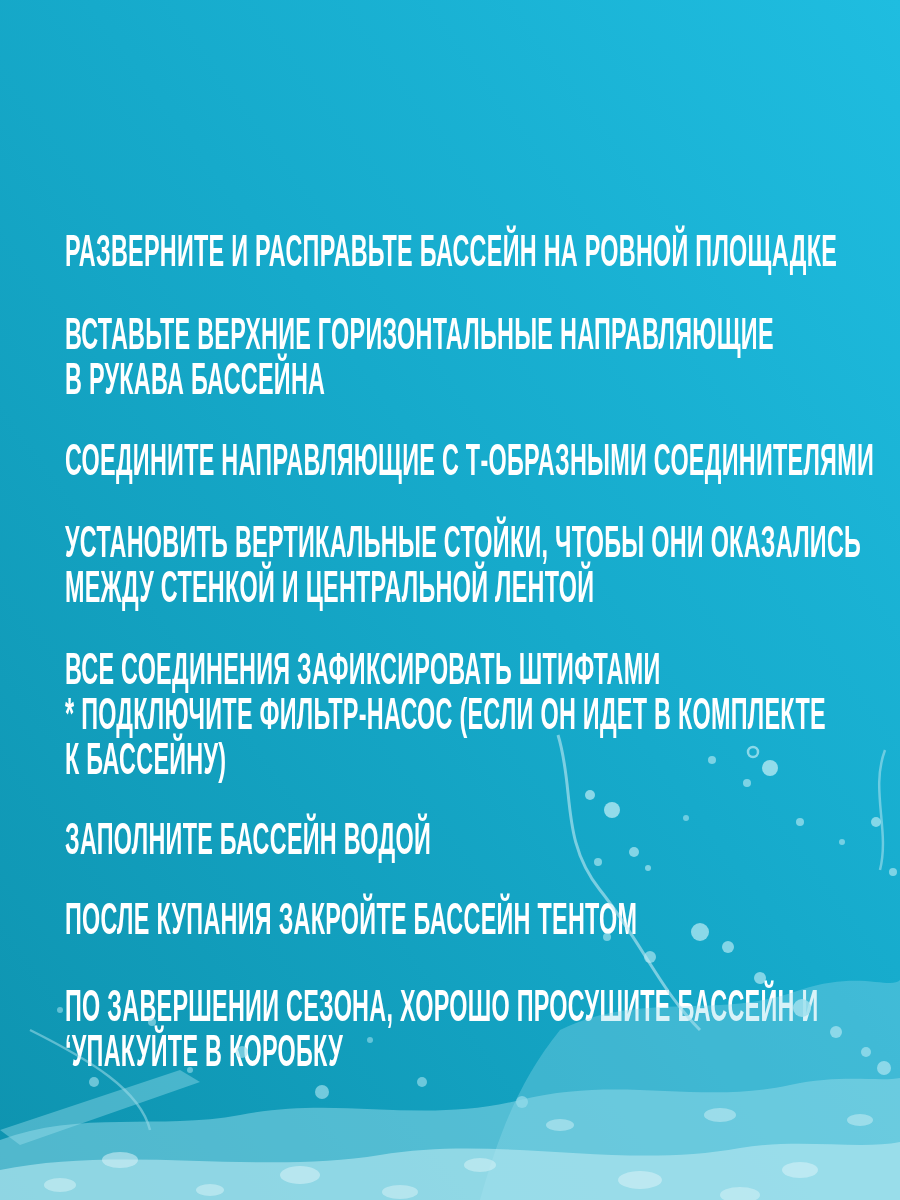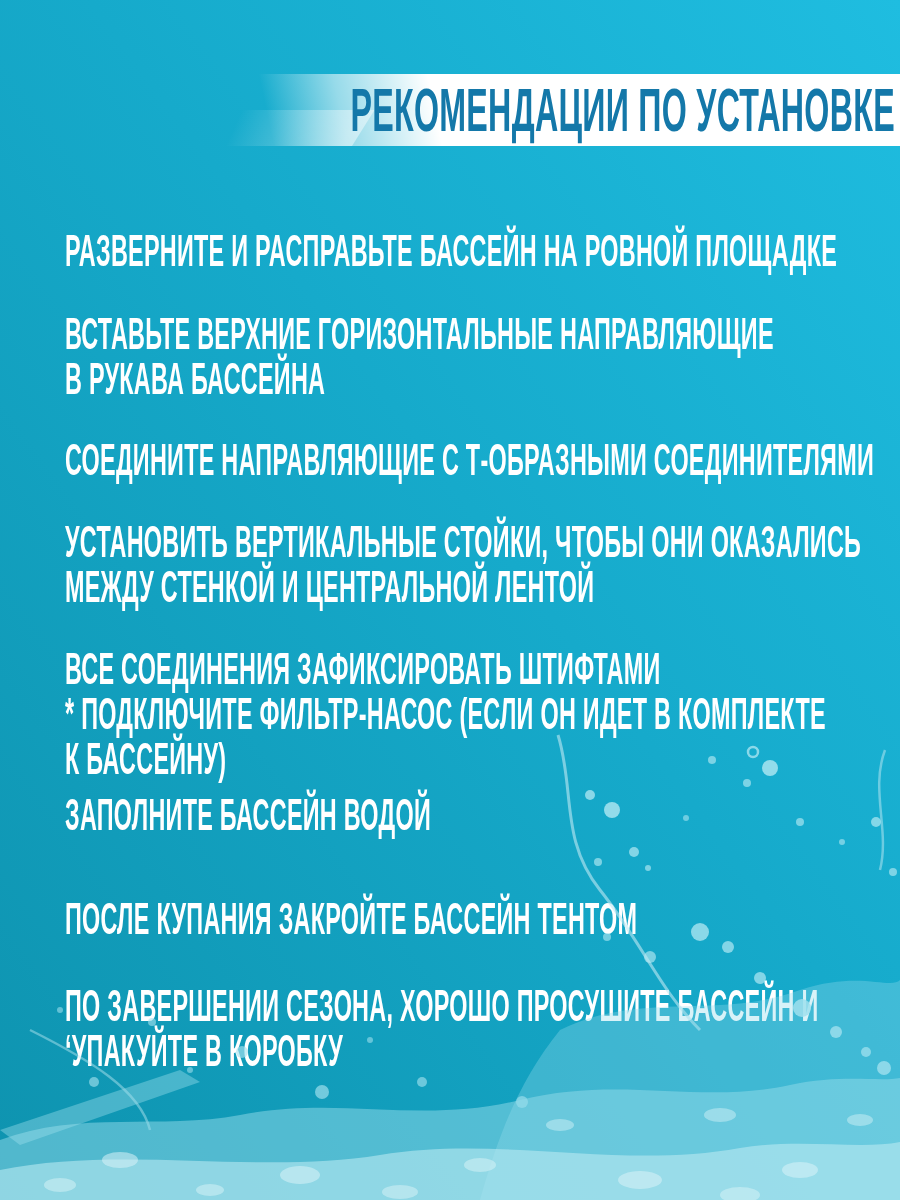--- a/index.html
+++ b/index.html
@@ -35,32 +35,29 @@
     padding-right:10px;
   }
   
   .para{position:absolute;left:65px;}
   .line{
     font-weight:700;font-size:45px;line-height:45px;white-space:nowrap;
     color:var(--body-text);letter-spacing:.5px;
     transform:scaleX(.52);transform-origin:0 50%;
   }
   .p1{top:228px;} .p2{top:311px;} .p3{top:437px;} .p4{top:519px;}
-  .p5{top:646px;} .p6{top:792px;} .p7{top:896px;} .p8{top:983px;}
+  .p5{top:646px;} .p6{top:816px;} .p7{top:896px;} .p8{top:983px;}
   
   .splash-svg{position:absolute;left:0;bottom:0;width:900px;height:470px;display:block;}
 </style>
 </head>
 <body>
 
 <div class="poster">
 
-  <div class="banner">
-    <span class="banner-text">РЕКОМЕНДАЦИИ ПО УСТАНОВКЕ</span>
-  </div>
 
   <div>
     <div class="para p1">
       <div class="line">РАЗВЕРНИТЕ И РАСПРАВЬТЕ БАССЕЙН НА РОВНОЙ ПЛОЩАДКЕ</div>
     </div>
     <div class="para p2">
       <div class="line">ВСТАВЬТЕ ВЕРХНИЕ ГОРИЗОНТАЛЬНЫЕ НАПРАВЛЯЮЩИЕ</div>
       <div class="line">В РУКАВА БАССЕЙНА</div>
     </div>
     <div class="para p3">

